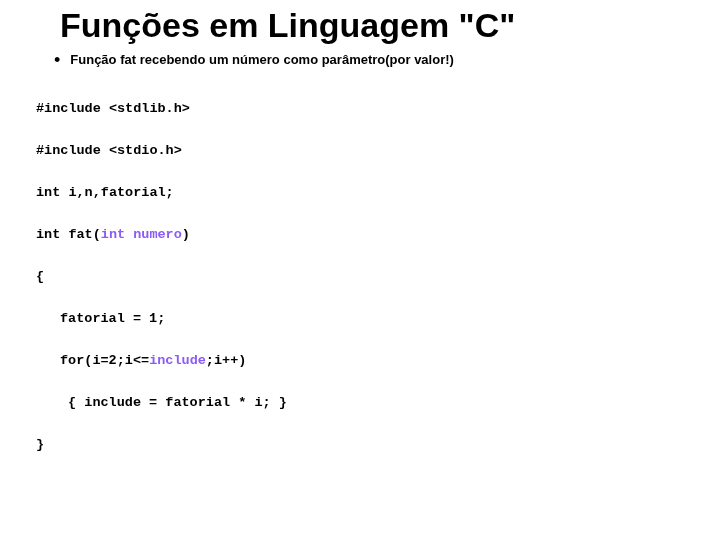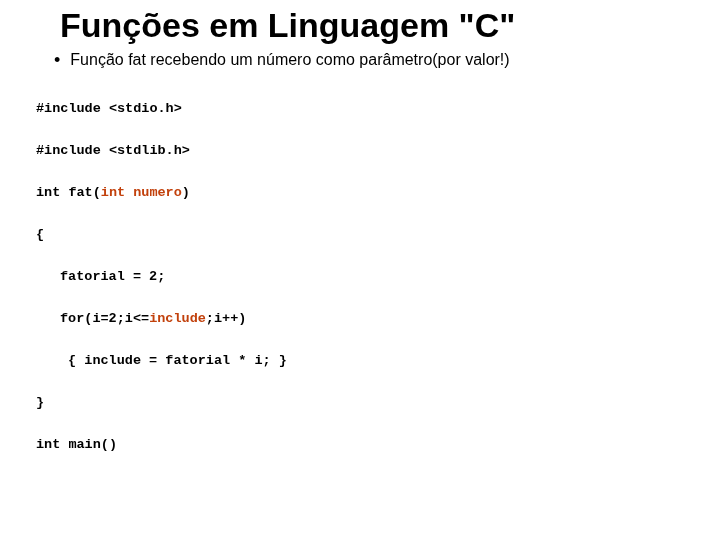--- a/index.html
+++ b/index.html
@@ -24,56 +24,56 @@
     display: flex;
     align-items: flex-start;
     margin: 0 0 6px 18px;
   }
   .bullet-dot {
     font-size: 18px;
     line-height: 22px;
     margin-right: 10px;
   }
   .bullet-text {
-    font-size: 16px;
-    font-weight: normal;
+    font-size: 13px;
+    font-weight: bold;
     line-height: 22px;
   }
   .code {
     font-family: "Courier New", Courier, monospace;
     font-size: 13.5px;
     font-weight: bold;
     line-height: 21px;
     white-space: pre;
   }
   .ind1 { margin-left: 24px; }
-  .red { color: #c2410c; }
+  .red { color: #8b5cf6; }
 </style>
 </head>
 <body>
 
 <div class="slide">
 
   <div class="title">Funções em Linguagem "C"</div>
 
   <div class="bullet-row">
     <div class="bullet-dot">•</div>
     <div class="bullet-text">Função fat recebendo um número como parâmetro(por valor!)</div>
   </div>
 
   <div class="code">
+<div>#include &lt;stdlib.h&gt;</div>
 <div>#include &lt;stdio.h&gt;</div>
-<div>#include &lt;stdlib.h&gt;</div>
+<div>int i,n,fatorial;</div>
 <div><span>int fat(</span><span class="red">int numero</span><span>)</span></div>
 <div>{</div>
-<div class="ind1">fatorial = 2;</div>
+<div class="ind1">fatorial = 1;</div>
 <div class="ind1"><span>for(i=2;i&lt;=</span><span class="red">include</span><span>;i++)</span></div>
 <div class="ind1"> { include = fatorial * i; }</div>
 <div>}</div>
-<div>int main()</div>
 
 
 
 
 
 
 
 
   </div>
 

